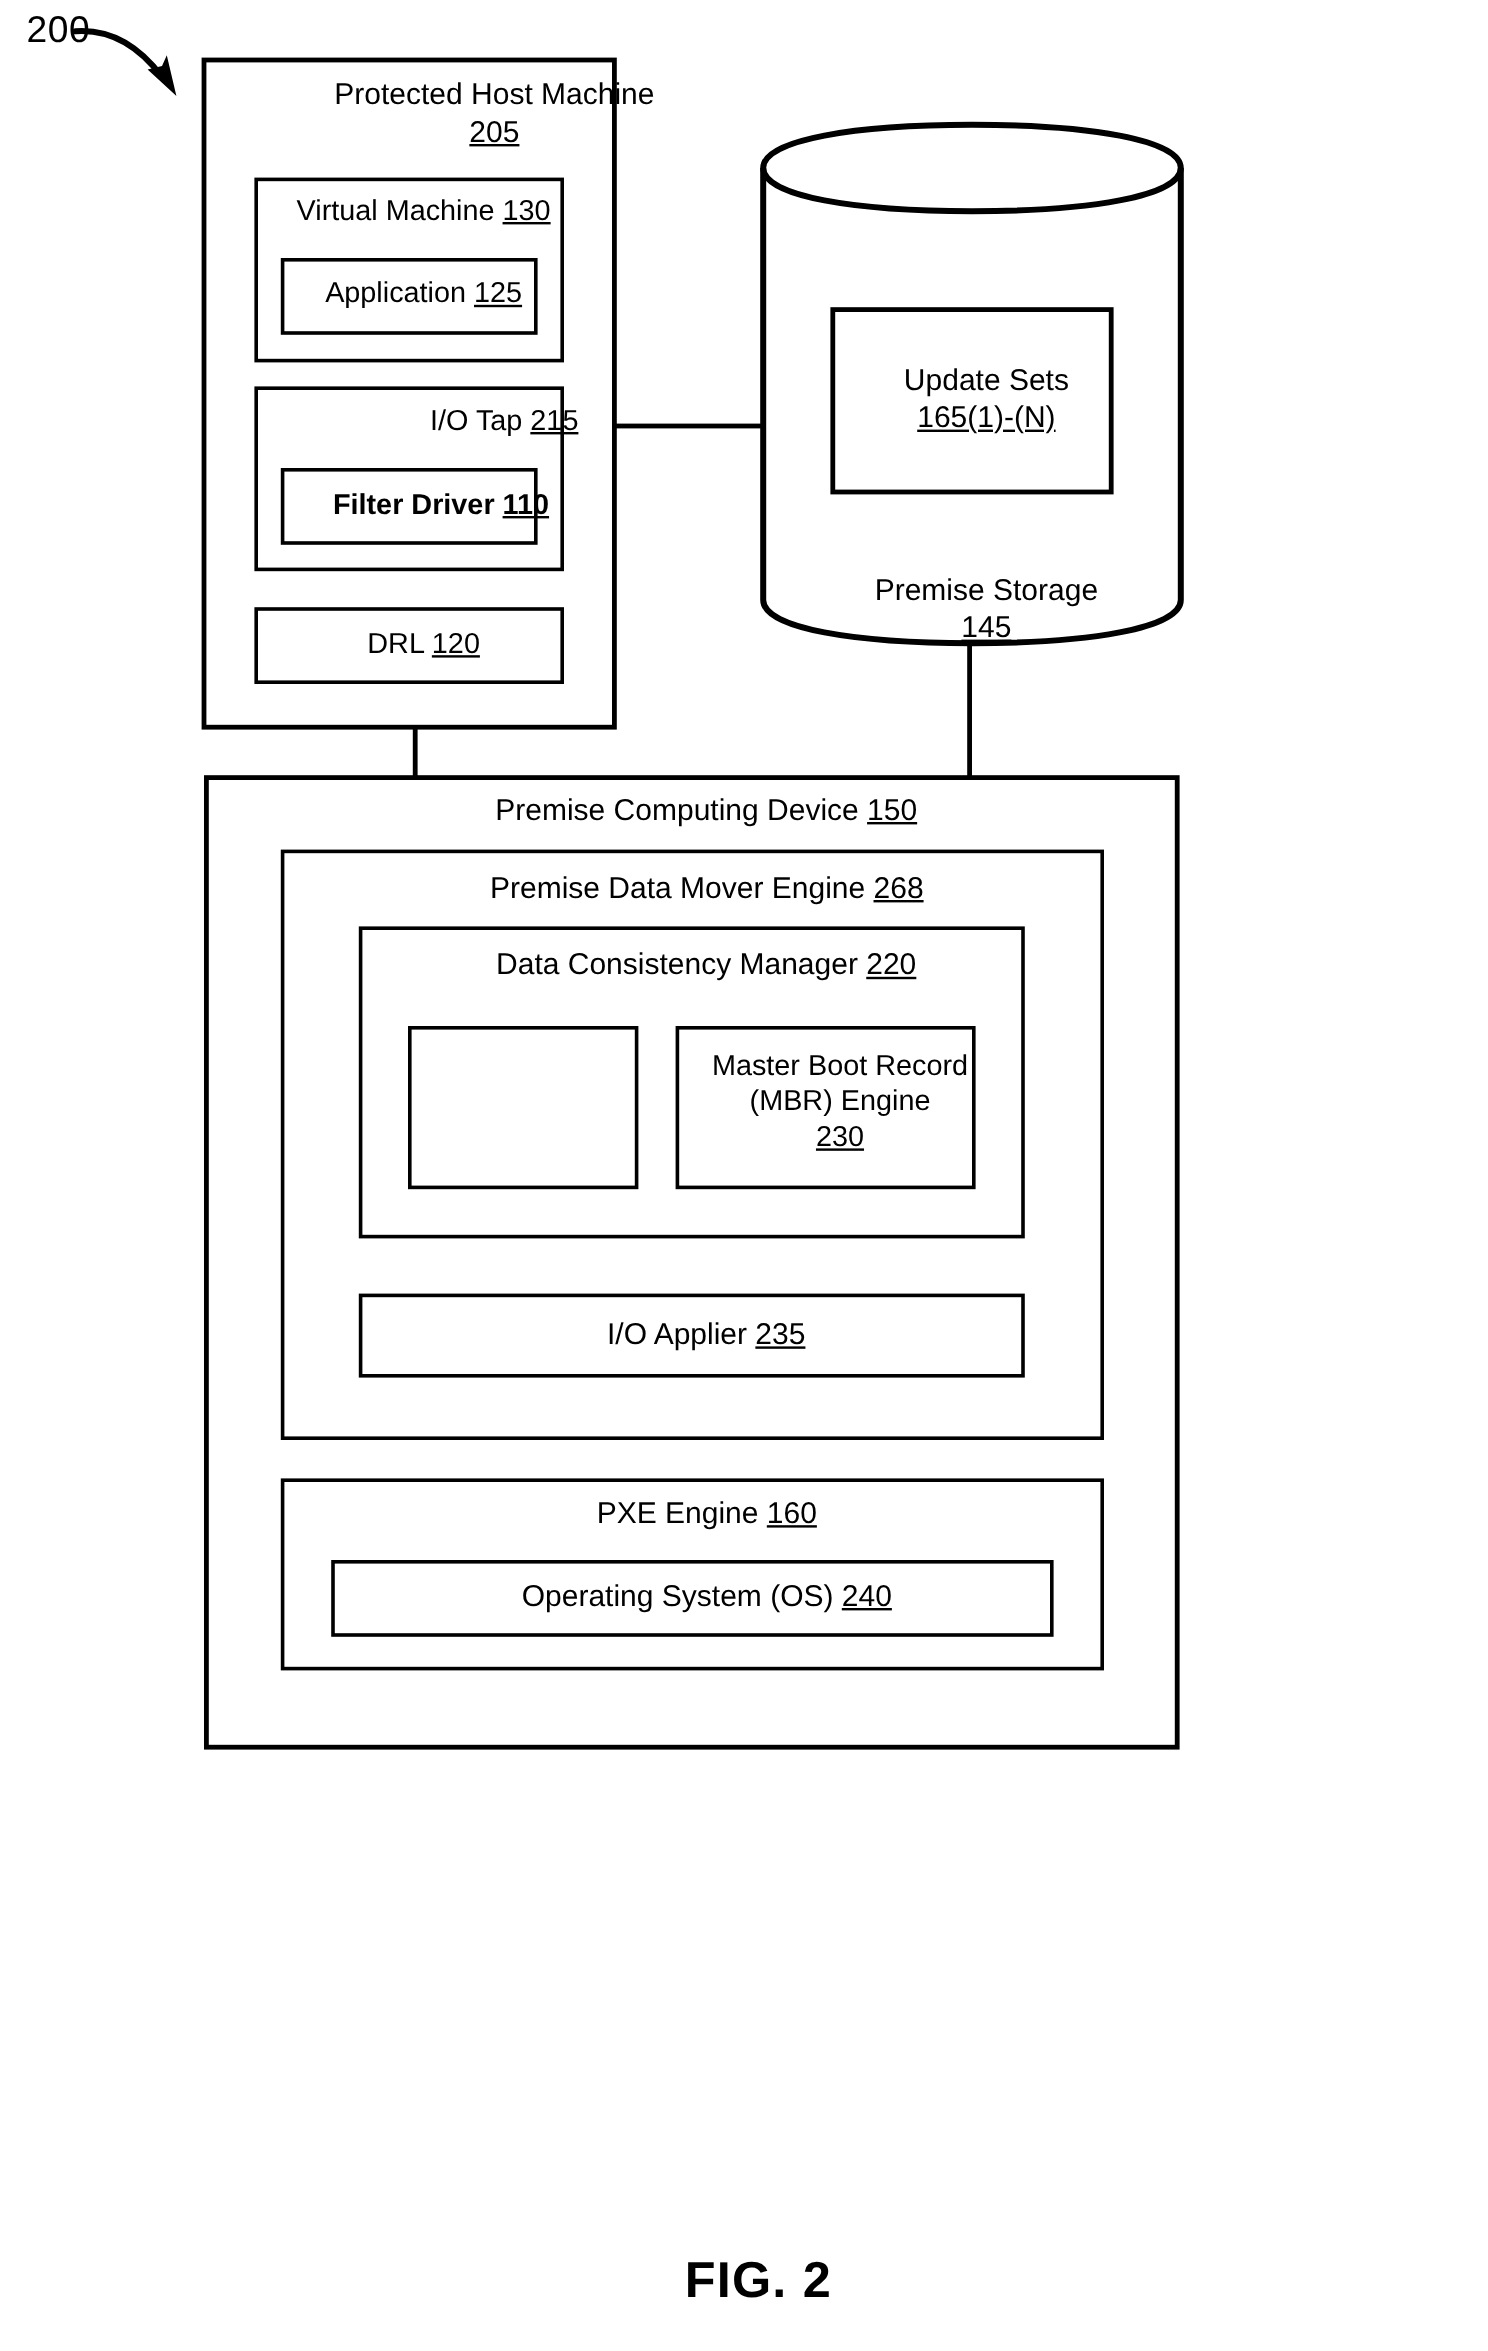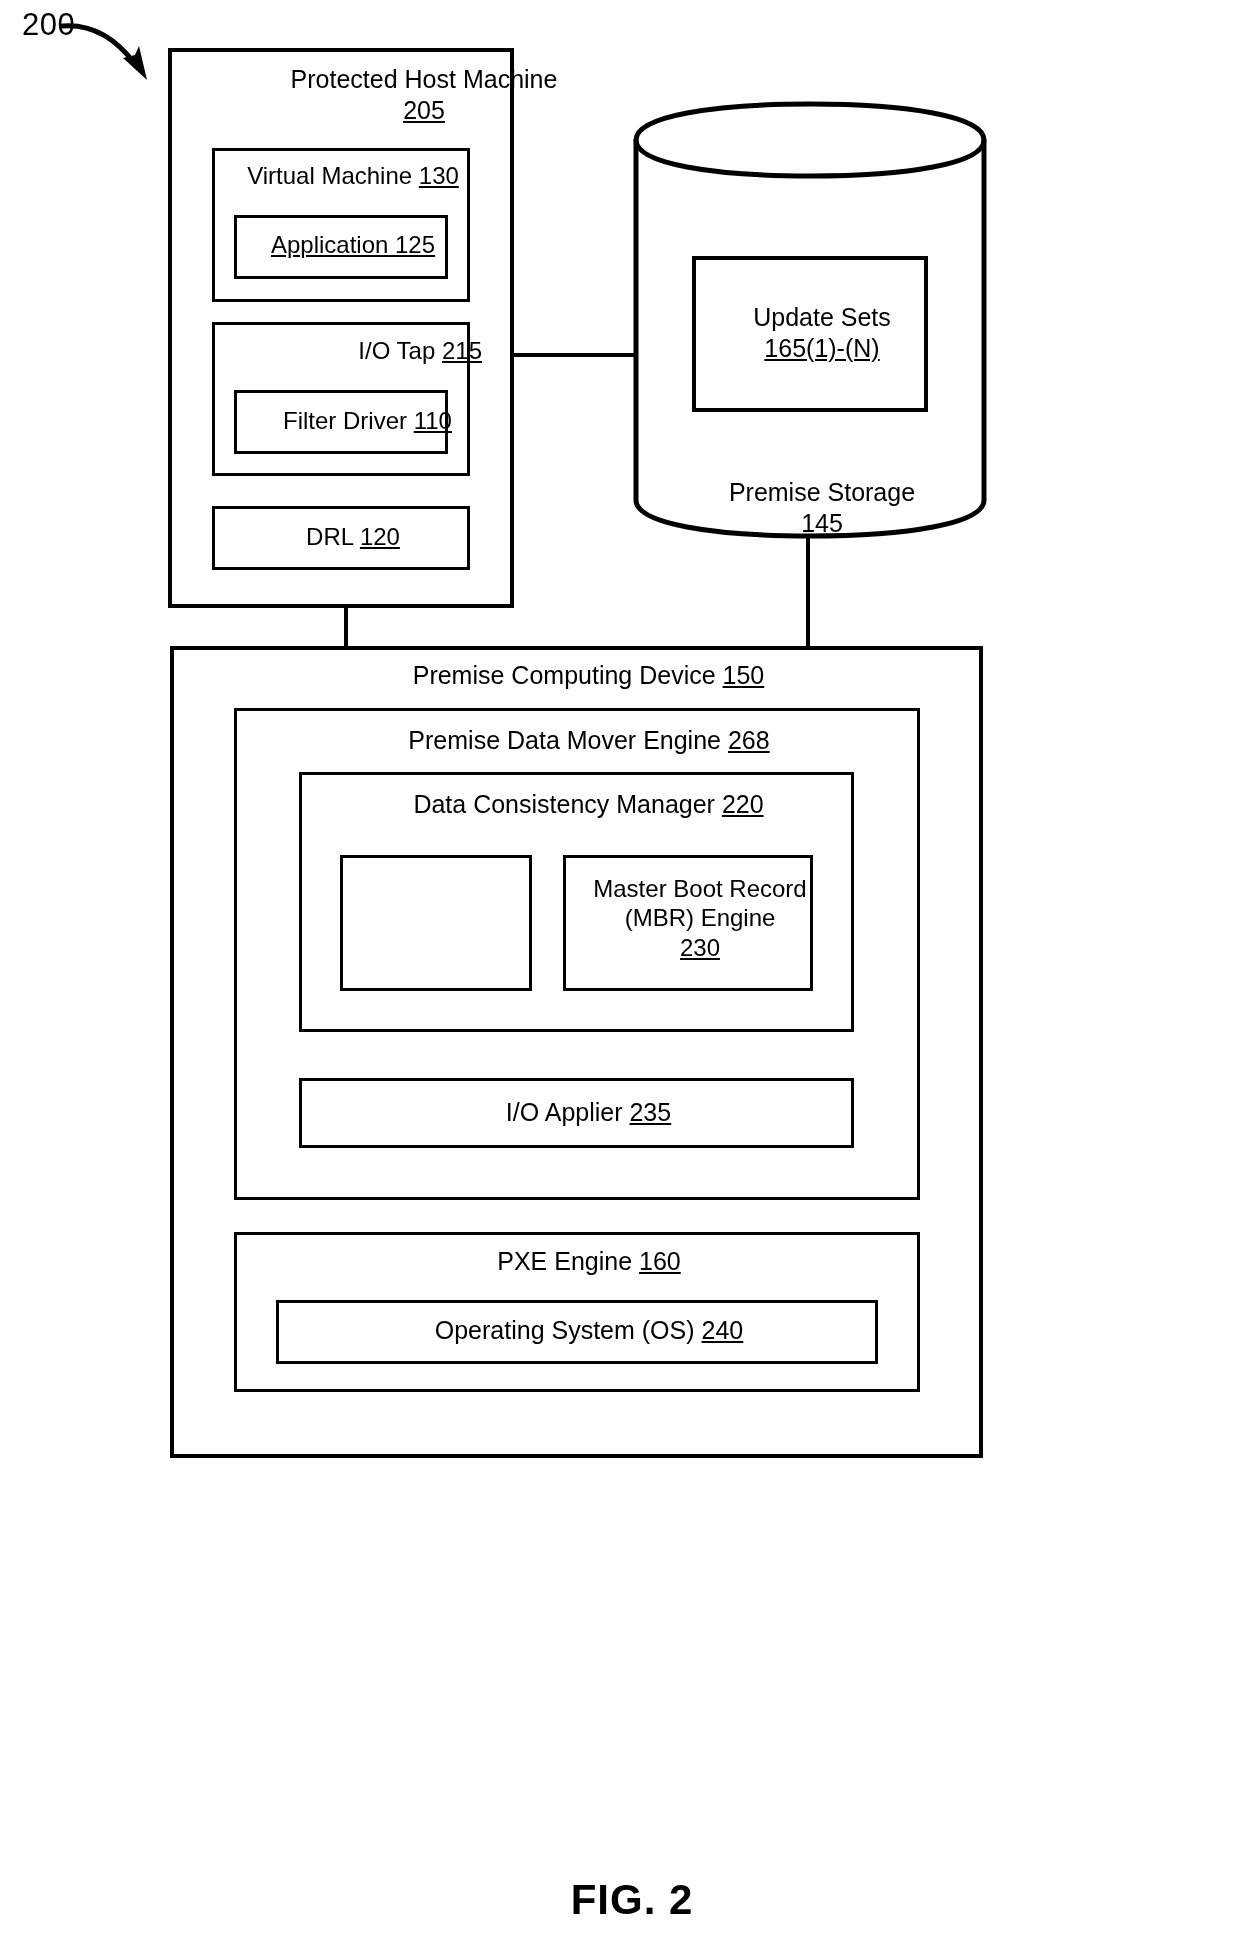--- a/index.html
+++ b/index.html
@@ -50,31 +50,31 @@
   #arrow-svg {
     position: absolute;
     left: 55px;
     top: 8px;
     width: 110px;
     height: 90px;
   }
 
   
   #host-box      { left: 168px;  top: 48px;  width: 346px; height: 560px; }
-  #host-title    { left: 168px;  top: 64px;  width: 408px; font-size: 25px; padding-left: 40px; }
+  #host-title    { left: 156px;  top: 64px;  width: 408px; font-size: 25px; padding-left: 40px; }
 
   #vm-box        { left: 212px;  top: 148px; width: 258px; height: 154px; }
   #vm-title      { left: 212px;  top: 161px; width: 258px; font-size: 24px; }
   #app-box       { left: 234px;  top: 215px; width: 214px; height: 64px; }
-  #app-title     { left: 234px;  top: 230px; width: 214px; font-size: 24px; text-decoration: underline; }
+  #app-title     { left: 234px;  top: 230px; width: 214px; font-size: 24px; }
 
   #iotap-box     { left: 212px;  top: 322px; width: 258px; height: 154px; }
   #iotap-title   { left: 212px;  top: 336px; width: 258px; font-size: 24px; text-align: right; }
   #filter-box    { left: 234px;  top: 390px; width: 214px; height: 64px; }
-  #filter-title  { left: 234px;  top: 406px; width: 243px; font-size: 24px; }
+  #filter-title  { left: 234px;  top: 406px; width: 243px; font-size: 24px; font-weight: bold; }
 
   #drl-box       { left: 212px;  top: 506px; width: 258px; height: 64px; }
   #drl-title     { left: 212px;  top: 522px; width: 258px; font-size: 24px; }
 
   
   #cyl-svg {
     position: absolute;
     left: 632px;
     top: 100px;
     width: 356px;

